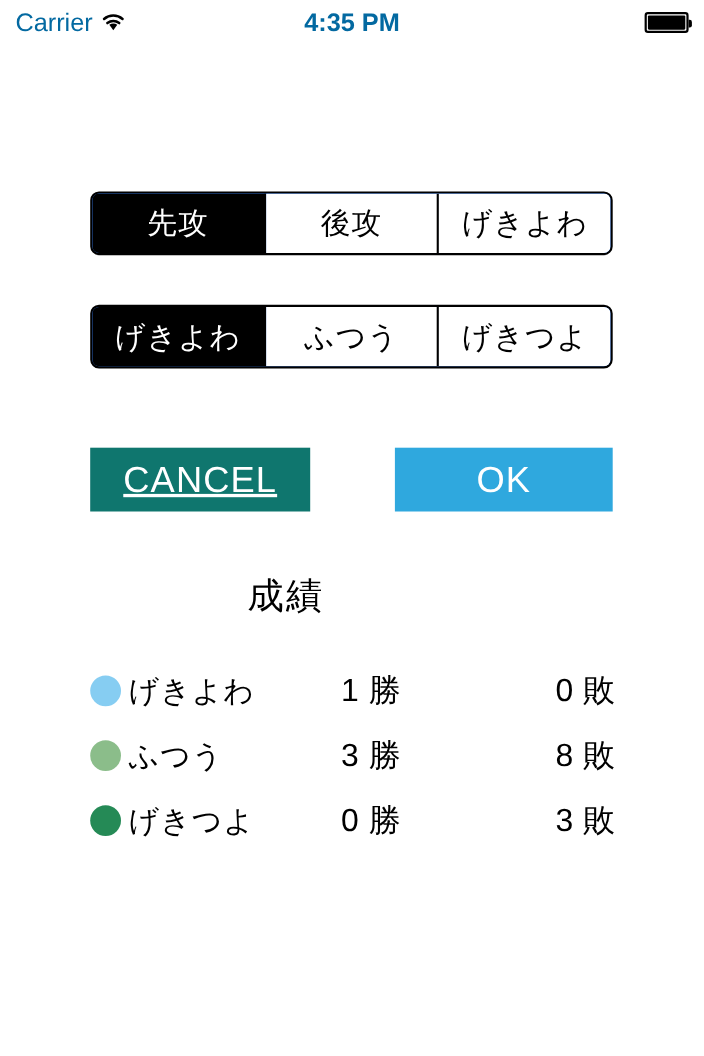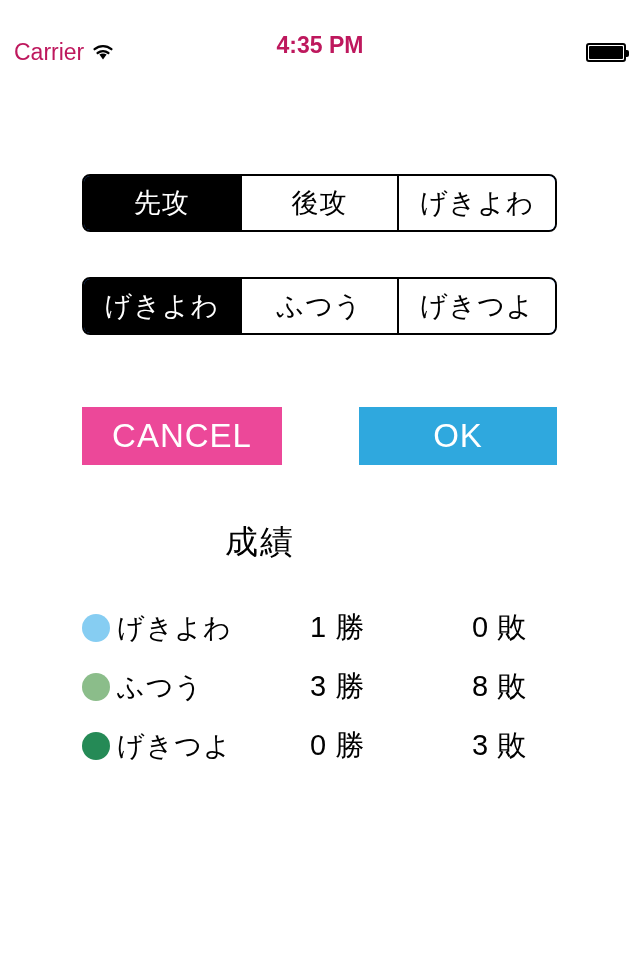--- a/index.html
+++ b/index.html
@@ -17,24 +17,24 @@
   }
 
   
   .status-bar {
     position: absolute;
     top: 0;
     left: 0;
     width: 640px;
     height: 40px;
     display: flex;
+    align-items: center;
     box-sizing: border-box;
     padding: 0 14px;
-    color: #be185d;
-    margin-top: 32px;
+    color: #0369a1;
   }
   .status-left {
     display: flex;
     align-items: center;
     gap: 7px;
   }
   .carrier-label {
     font-size: 23px;
     letter-spacing: 0px;
     line-height: 1;
@@ -190,21 +190,21 @@
     font-size: 29px;
     color: #000;
     text-align: left;
   }
   .stat-losses {
     position: absolute;
     left: 472px;
     width: 120px;
     font-size: 29px;
     color: #000;
-    text-align: left;
+    text-align: center;
   }
   .unit { margin-left: 9px; }
 </style>
 </head>
 <body>
 
 <div class="status-bar">
   <div class="status-left">
     <span class="carrier-label">Carrier</span>
     <span class="wifi-icon">
@@ -229,21 +229,21 @@
   <div class="seg-item">後攻</div>
   <div class="seg-item">げきよわ</div>
 </div>
 
 <div class="seg-control" id="seg-level">
   <div class="seg-item selected">げきよわ</div>
   <div class="seg-item">ふつう</div>
   <div class="seg-item">げきつよ</div>
 </div>
 
-<div class="btn" id="btn-cancel" style="background: #ec4899;">CANCEL</div>
+<div class="btn" id="btn-cancel" style="background: #0f766e; text-decoration: underline;">CANCEL</div>
 <div class="btn" id="btn-ok" style="background: rgb(47, 168, 222);">OK</div>
 
 <div class="stats-title">成績</div>
 
 <div class="stats-list">
 
   <div class="stat-row">
     <span class="stat-dot" style="background: rgb(134, 205, 242);"></span>
     <span class="stat-name">げきよわ</span>
     <span class="stat-wins">

